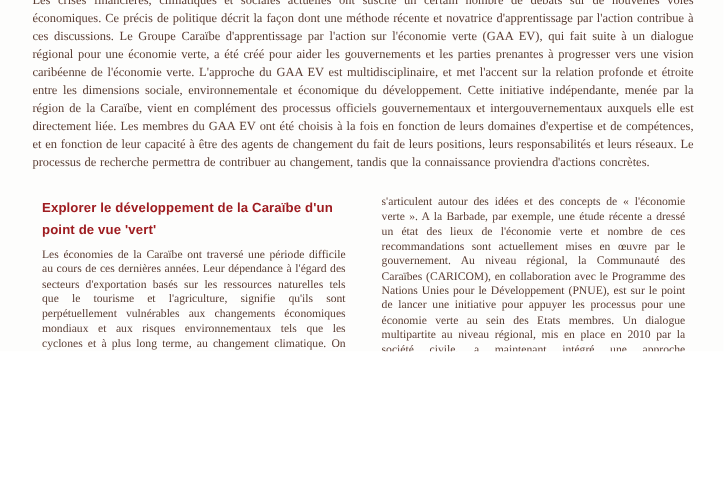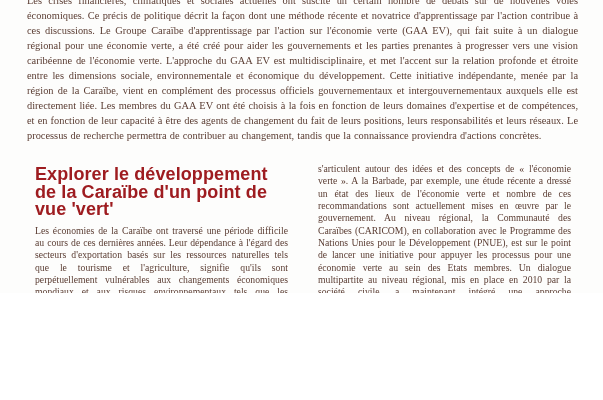--- a/index.html
+++ b/index.html
@@ -37,21 +37,21 @@
     top: 166px;
   }
   .col-right {
     left: 318px;
     top: 163px;
   }
   .heading {
     margin: 0 0 6px 0;
     font-family: "Liberation Sans", sans-serif;
     font-weight: bold;
-    font-size: 18px;
+    font-size: 11px;
     line-height: 17.5px;
     color: var(--heading-color, #9e1c20);
     letter-spacing: 0.1px;
   }
   .heading-bottom {
     margin: 8px 0 0 0;
   }
   .body {
     margin: 0;
     font-size: 9.7px;

